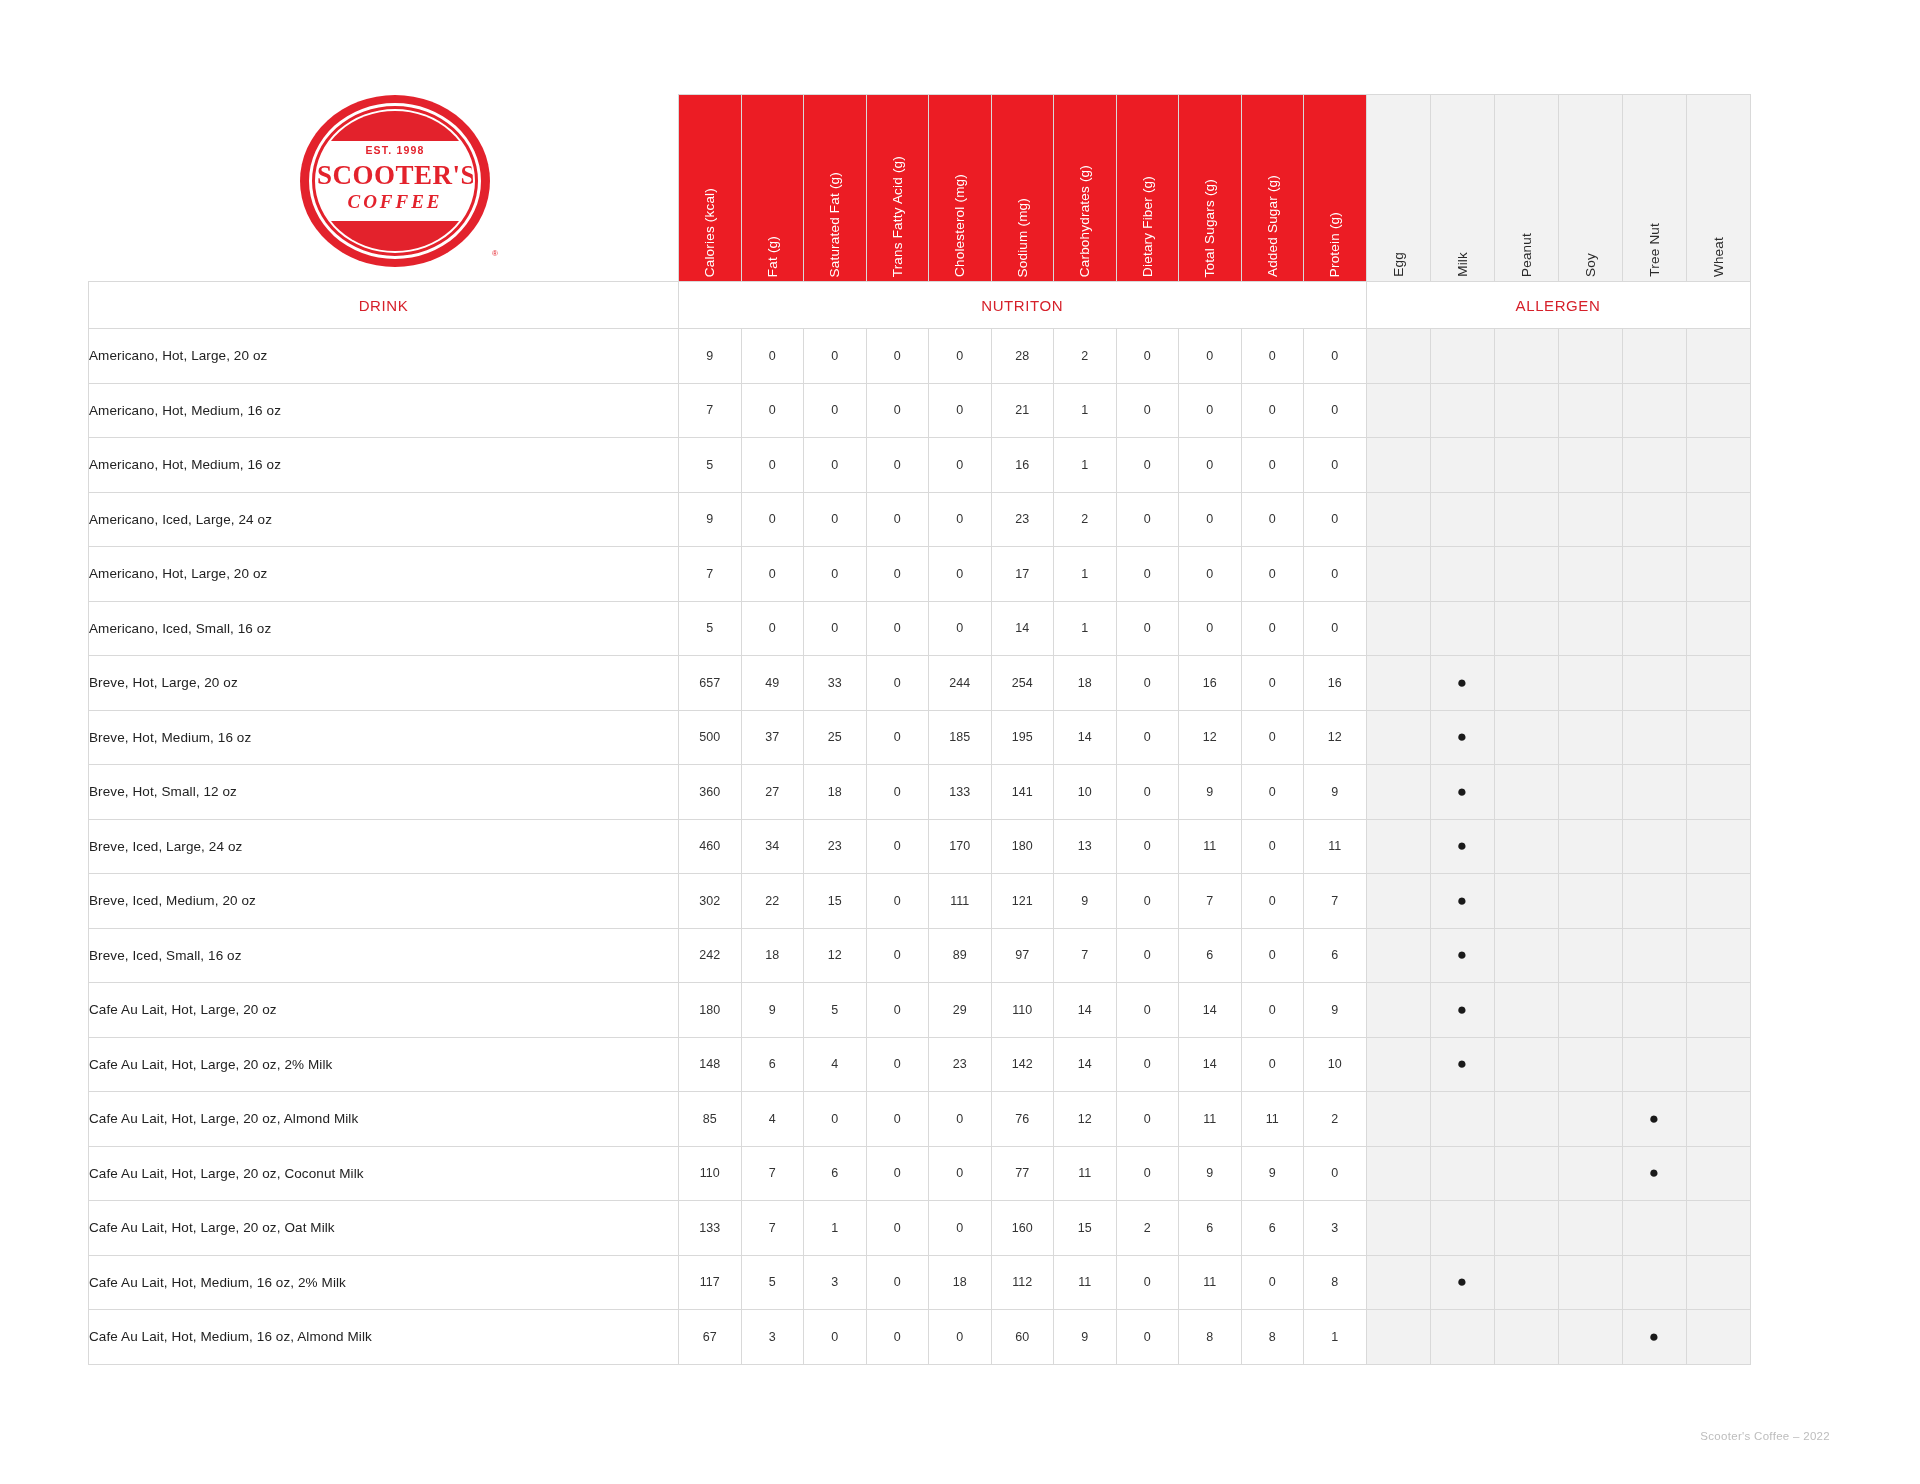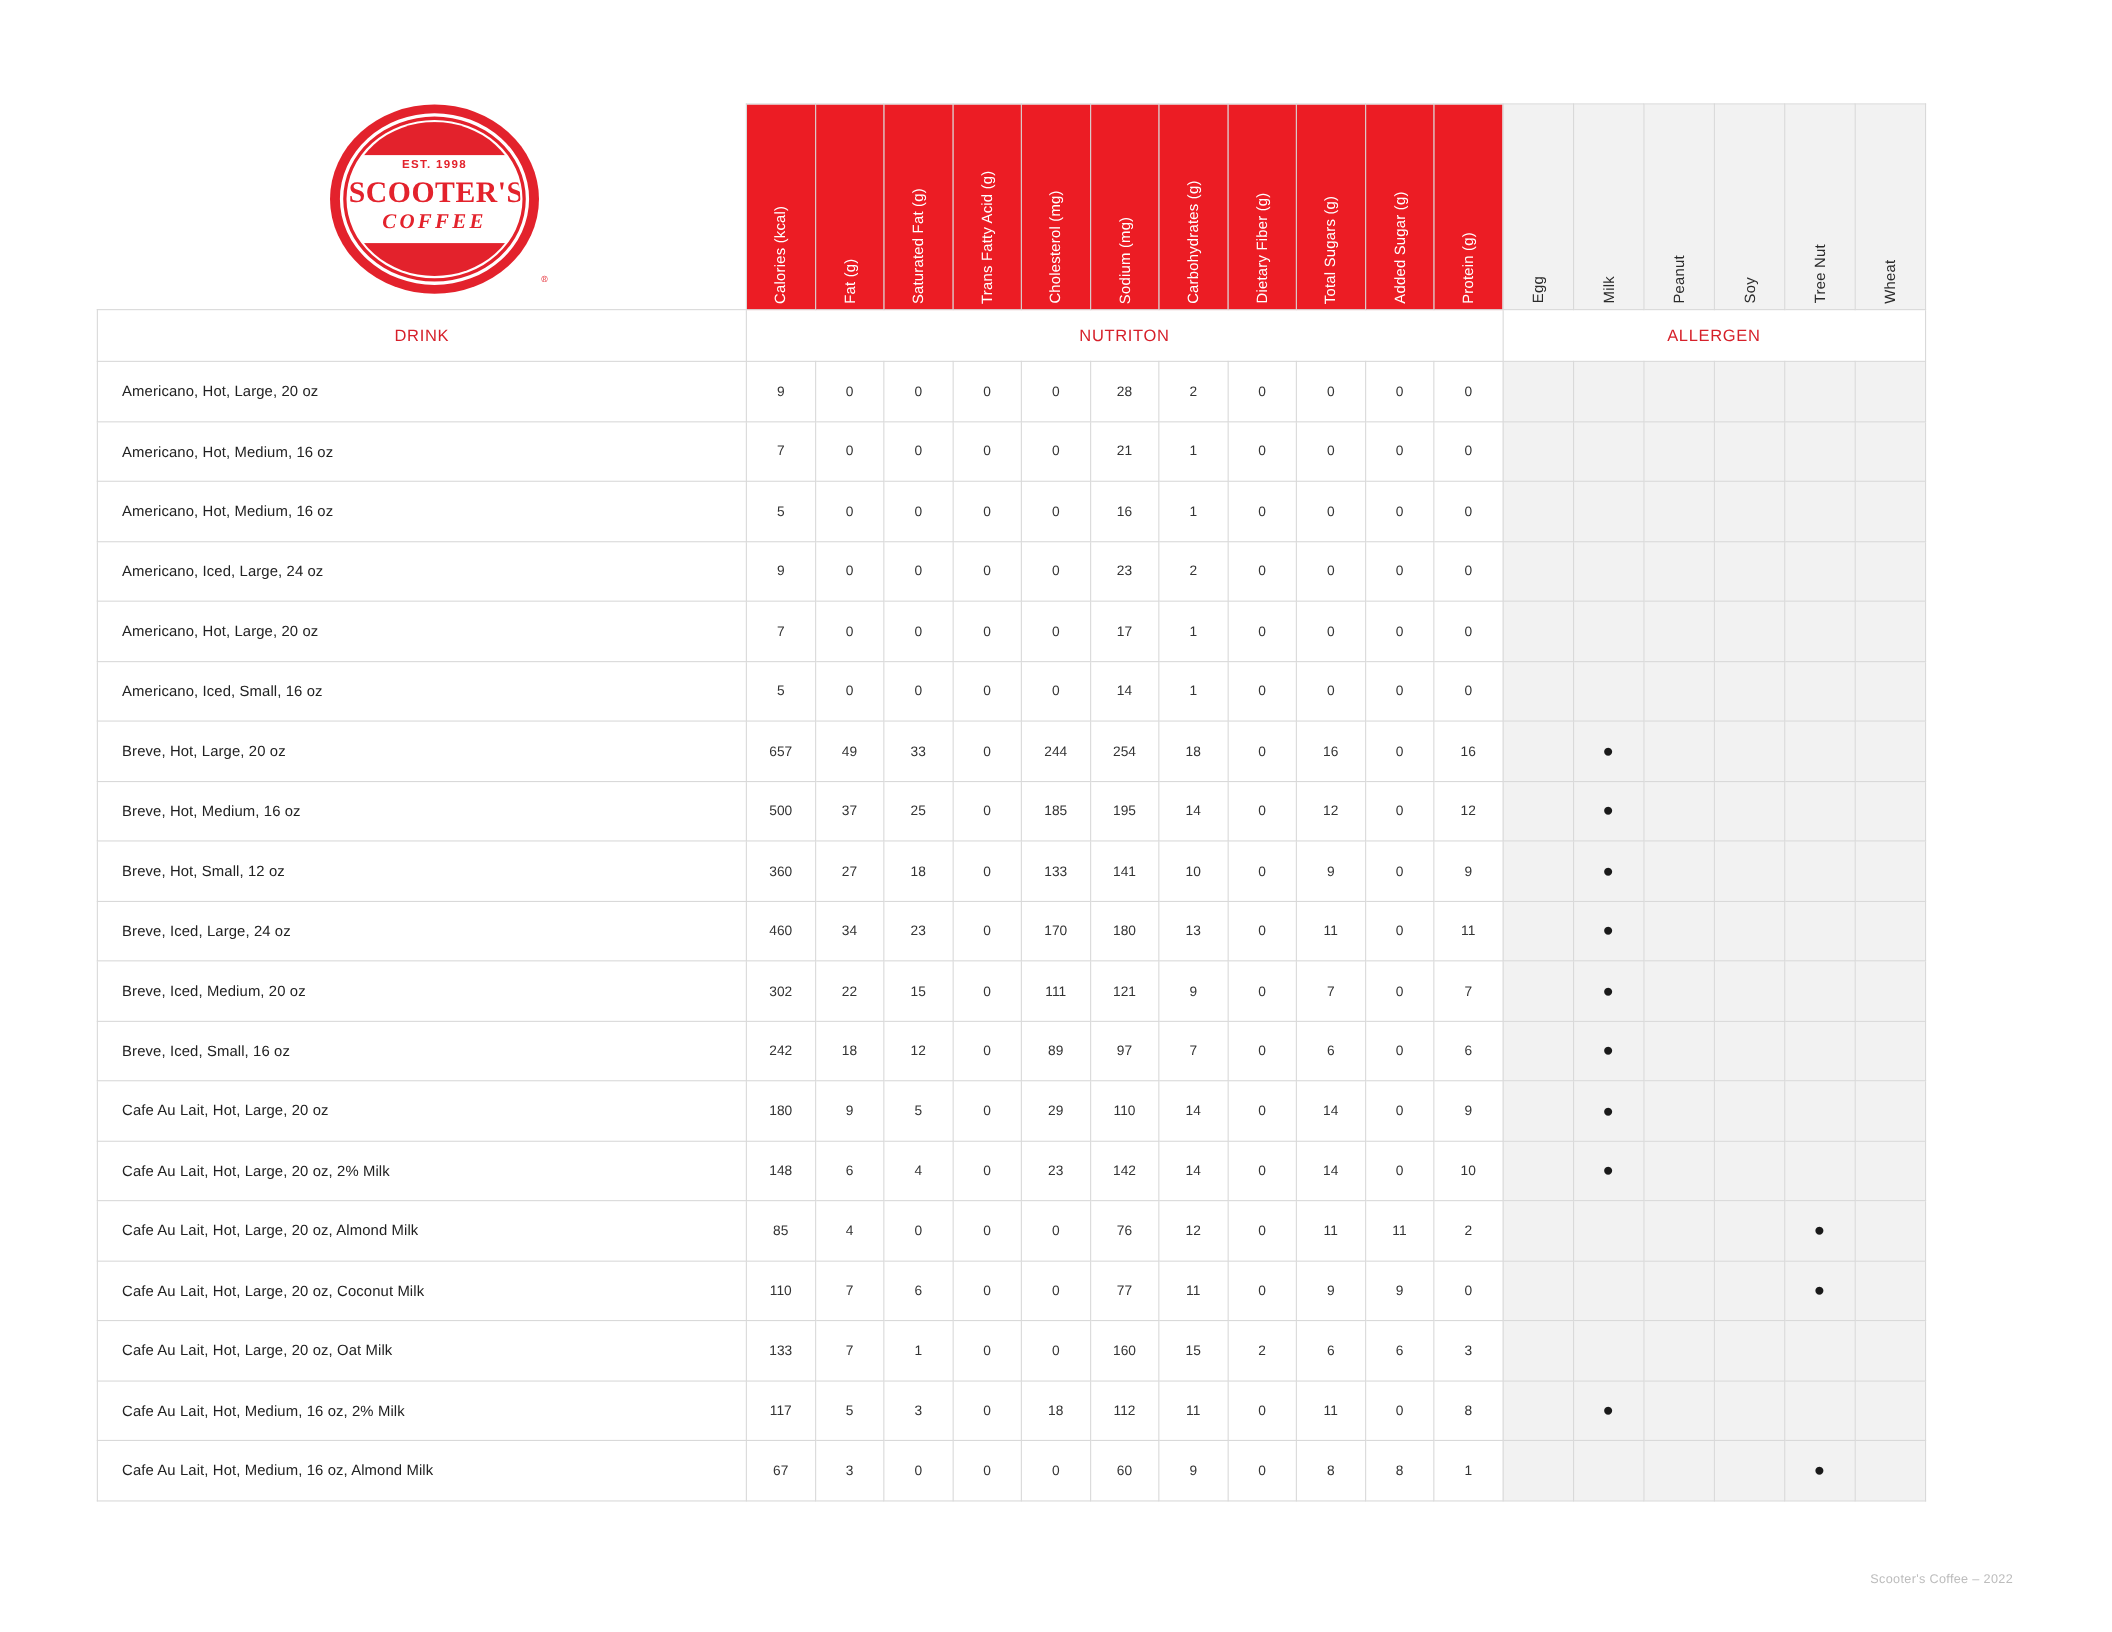--- a/index.html
+++ b/index.html
@@ -164,21 +164,20 @@
   }
   .grouprow td.drinkhead { color: #d6202a; }
 
   
   .datarow td {
     height: 53.5px;
     font-size: 13.5px;
     color: #222;
   }
   .datarow td.name {
-    padding-left: 22px;
     text-align: left;
     letter-spacing: 0.1px;
   }
   .datarow td.num {
     text-align: center;
     font-size: 12.5px;
     color: #333;
   }
   .datarow td.alg {
     text-align: center;

